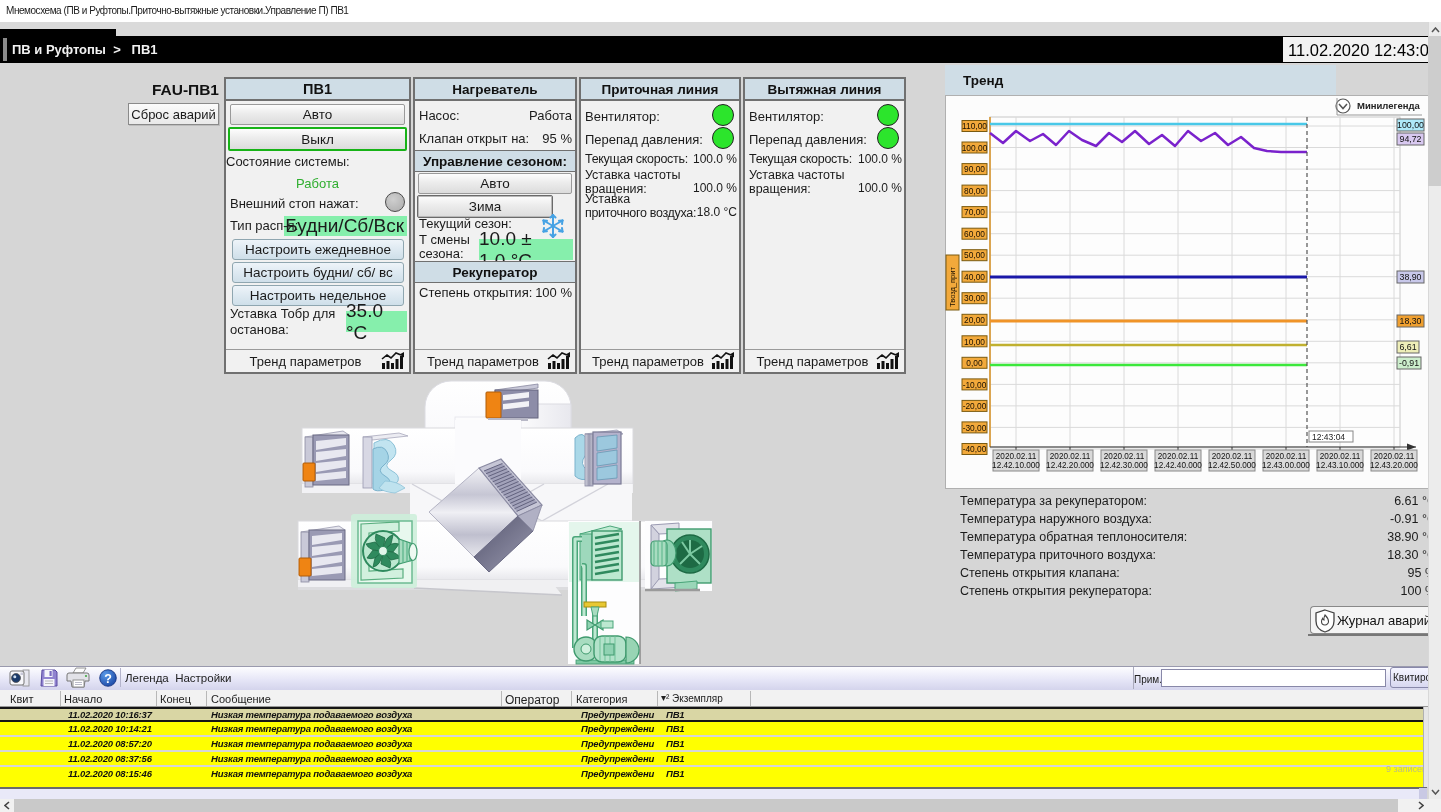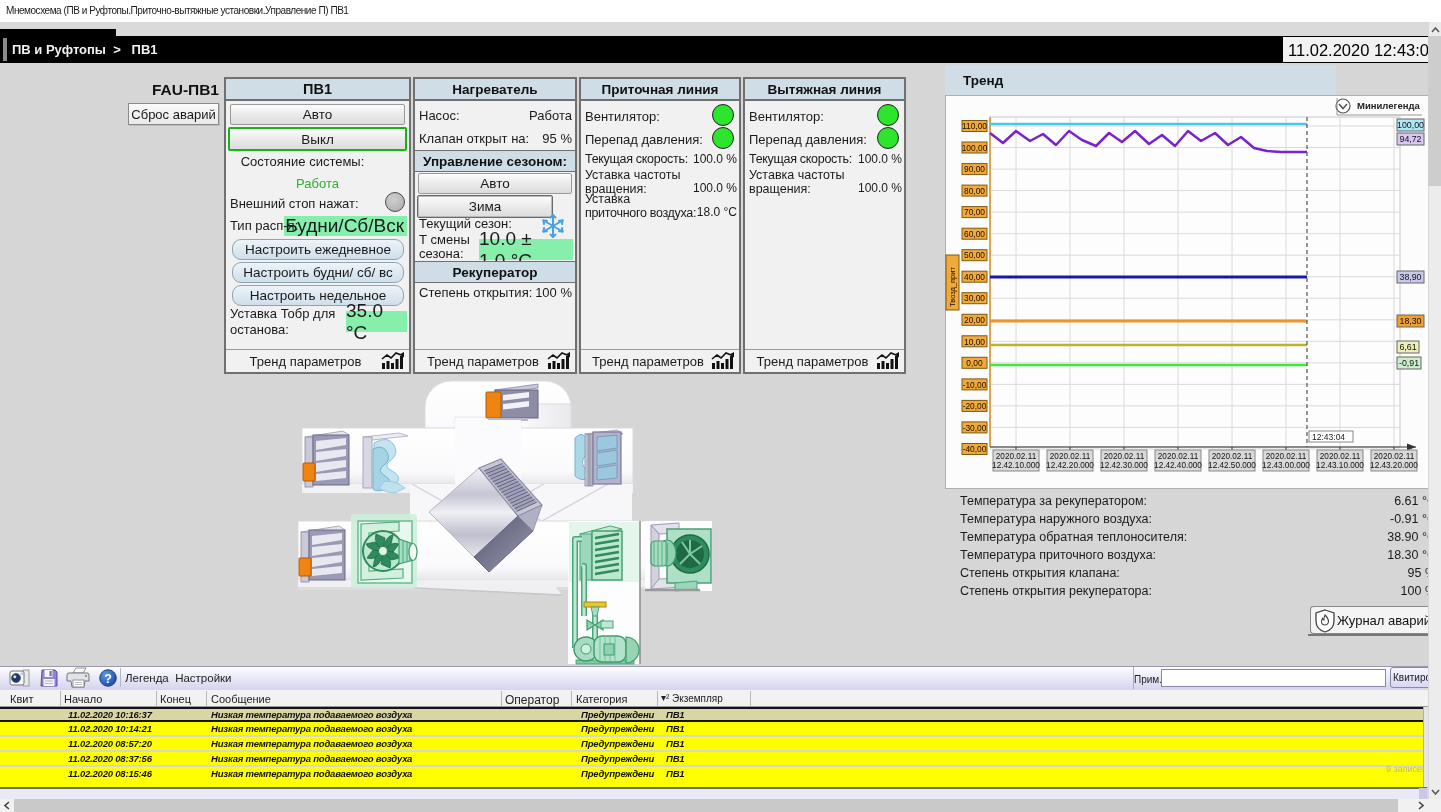--- a/index.html
+++ b/index.html
@@ -1,20 +1,20 @@
 <!DOCTYPE html>
 <html><head><meta charset="utf-8">
 <style>
 *{margin:0;padding:0;box-sizing:border-box;}
 html,body{width:1441px;height:812px;overflow:hidden;}
 body{font-family:"Liberation Sans",sans-serif;background:#d6d6d6;position:relative;}
 .abs{position:absolute;}
 .btn{background:linear-gradient(#fdfdfd,#ececec 45%,#dcdcdc);border:1px solid #9a9a9a;border-radius:2px;
      display:flex;align-items:center;justify-content:center;font-size:13.5px;color:#1a1a1a;}
-.bbtn{background:linear-gradient(#eef4f9,#dfeaf2 45%,#cfdfe9);border:1px solid #8fa6b0;border-radius:9px;
+.bbtn{background:linear-gradient(#eef4f9,#dfeaf2 45%,#cfdfe9);border:1px solid #8fa6b0;border-radius:3px;
      display:flex;align-items:center;justify-content:center;font-size:13.5px;color:#1a1a1a;}
 .hdr{background:#cfdde6;font-weight:bold;font-size:13.5px;display:flex;align-items:center;justify-content:center;color:#111;}
 .lbl{font-size:13px;color:#1b1b1b;position:absolute;white-space:nowrap;}
 .vbox{background:#86efac;font-size:19px;color:#1b1b1b;display:flex;align-items:center;justify-content:flex-end;position:absolute;padding-right:3px;}
 .col{background:#f1f1f1;border:2px solid #707070;position:absolute;}
 </style></head>
 <body>
 <div class="abs" style="left:0;top:0;width:1441px;height:22px;background:#ffffff;">
     <div class="abs" style="left:6px;top:5px;font-size:10px;letter-spacing:-0.45px;color:#1a1a1a;">Мнемосхема (ПВ и Руфтопы.Приточно-вытяжные установки.Управление П) ПВ1</div>
   </div>
@@ -24,21 +24,21 @@
 <div class="abs" style="left:3px;top:38px;width:4px;height:23px;background:#8a8a8a;"></div>
 <div class="abs" style="left:12px;top:42px;font-size:13px;font-weight:bold;color:#f2f2f2;">ПВ и Руфтопы&nbsp; &gt;&nbsp;&nbsp; ПВ1</div>
 <div class="abs" style="left:1283px;top:37px;width:145px;height:25px;background:#f2f2f2;"></div>
 <div class="abs" style="left:1288px;top:41px;font-size:16.5px;color:#000;white-space:nowrap;">11.02.2020 12:43:0</div>
 <div class="abs" style="left:130px;top:81px;width:89px;text-align:right;font-size:15.5px;font-weight:bold;color:#111;">FAU-ПВ1</div>
 <div class="abs" style="left:128px;top:103px;width:91px;height:22px;background:linear-gradient(#fbfbfb,#e9e9e9);border:1px solid #8a8a8a;box-shadow:1px 1px 0 #bdbdbd;display:flex;align-items:center;justify-content:center;font-size:13px;color:#1a1a1a;">Сброс аварий</div>
 <div class="col" style="left:224px;top:77px;width:187px;height:297px;">
     <div class="hdr abs" style="left:0;top:0;width:183px;height:22px;border-bottom:2px solid #707070;font-size:14.5px;">ПВ1</div>
     <div class="btn abs" style="left:4px;top:25px;width:175px;height:21px;">Авто</div>
     <div class="btn abs" style="left:2px;top:48px;width:179px;height:24px;border:2px solid #17b317;">Выкл</div>
-    <div class="lbl" style="left:0;top:75px;width:153px;text-align:center;">Состояние системы:</div>
+    <div class="lbl" style="left:0;top:75px;width:153px;text-align:left;">Состояние системы:</div>
     <div class="abs" style="left:0;top:97px;width:183px;text-align:center;font-size:13px;color:#2fae2f;">Работа</div>
     <div class="lbl" style="left:4px;top:117px;">Внешний стоп нажат:</div>
     <div class="abs" style="left:159px;top:113px;width:20px;height:20px;border-radius:50%;background:radial-gradient(circle at 40% 35%,#cfcfcf,#ababab);border:1.5px solid #4a4a4a;"></div>
     <div class="vbox" style="left:58px;top:137px;width:123px;height:20px;">Будни/Сб/Вск</div>
     <div class="lbl" style="left:4px;top:139px;">Тип расп-я:</div>
     <div class="bbtn abs" style="left:6px;top:160px;width:172px;height:21px;">Настроить ежедневное</div>
     <div class="bbtn abs" style="left:6px;top:183px;width:172px;height:21px;">Настроить будни/ сб/ вс</div>
     <div class="bbtn abs" style="left:6px;top:206px;width:172px;height:21px;text-align:right;">Настроить недельное</div>
     <div class="lbl" style="left:4px;top:227px;width:115px;line-height:16px;white-space:normal;">Уставка Тобр для останова:</div>
     <div class="vbox" style="left:120px;top:232px;width:61px;height:21px;">35.0 °C</div>

